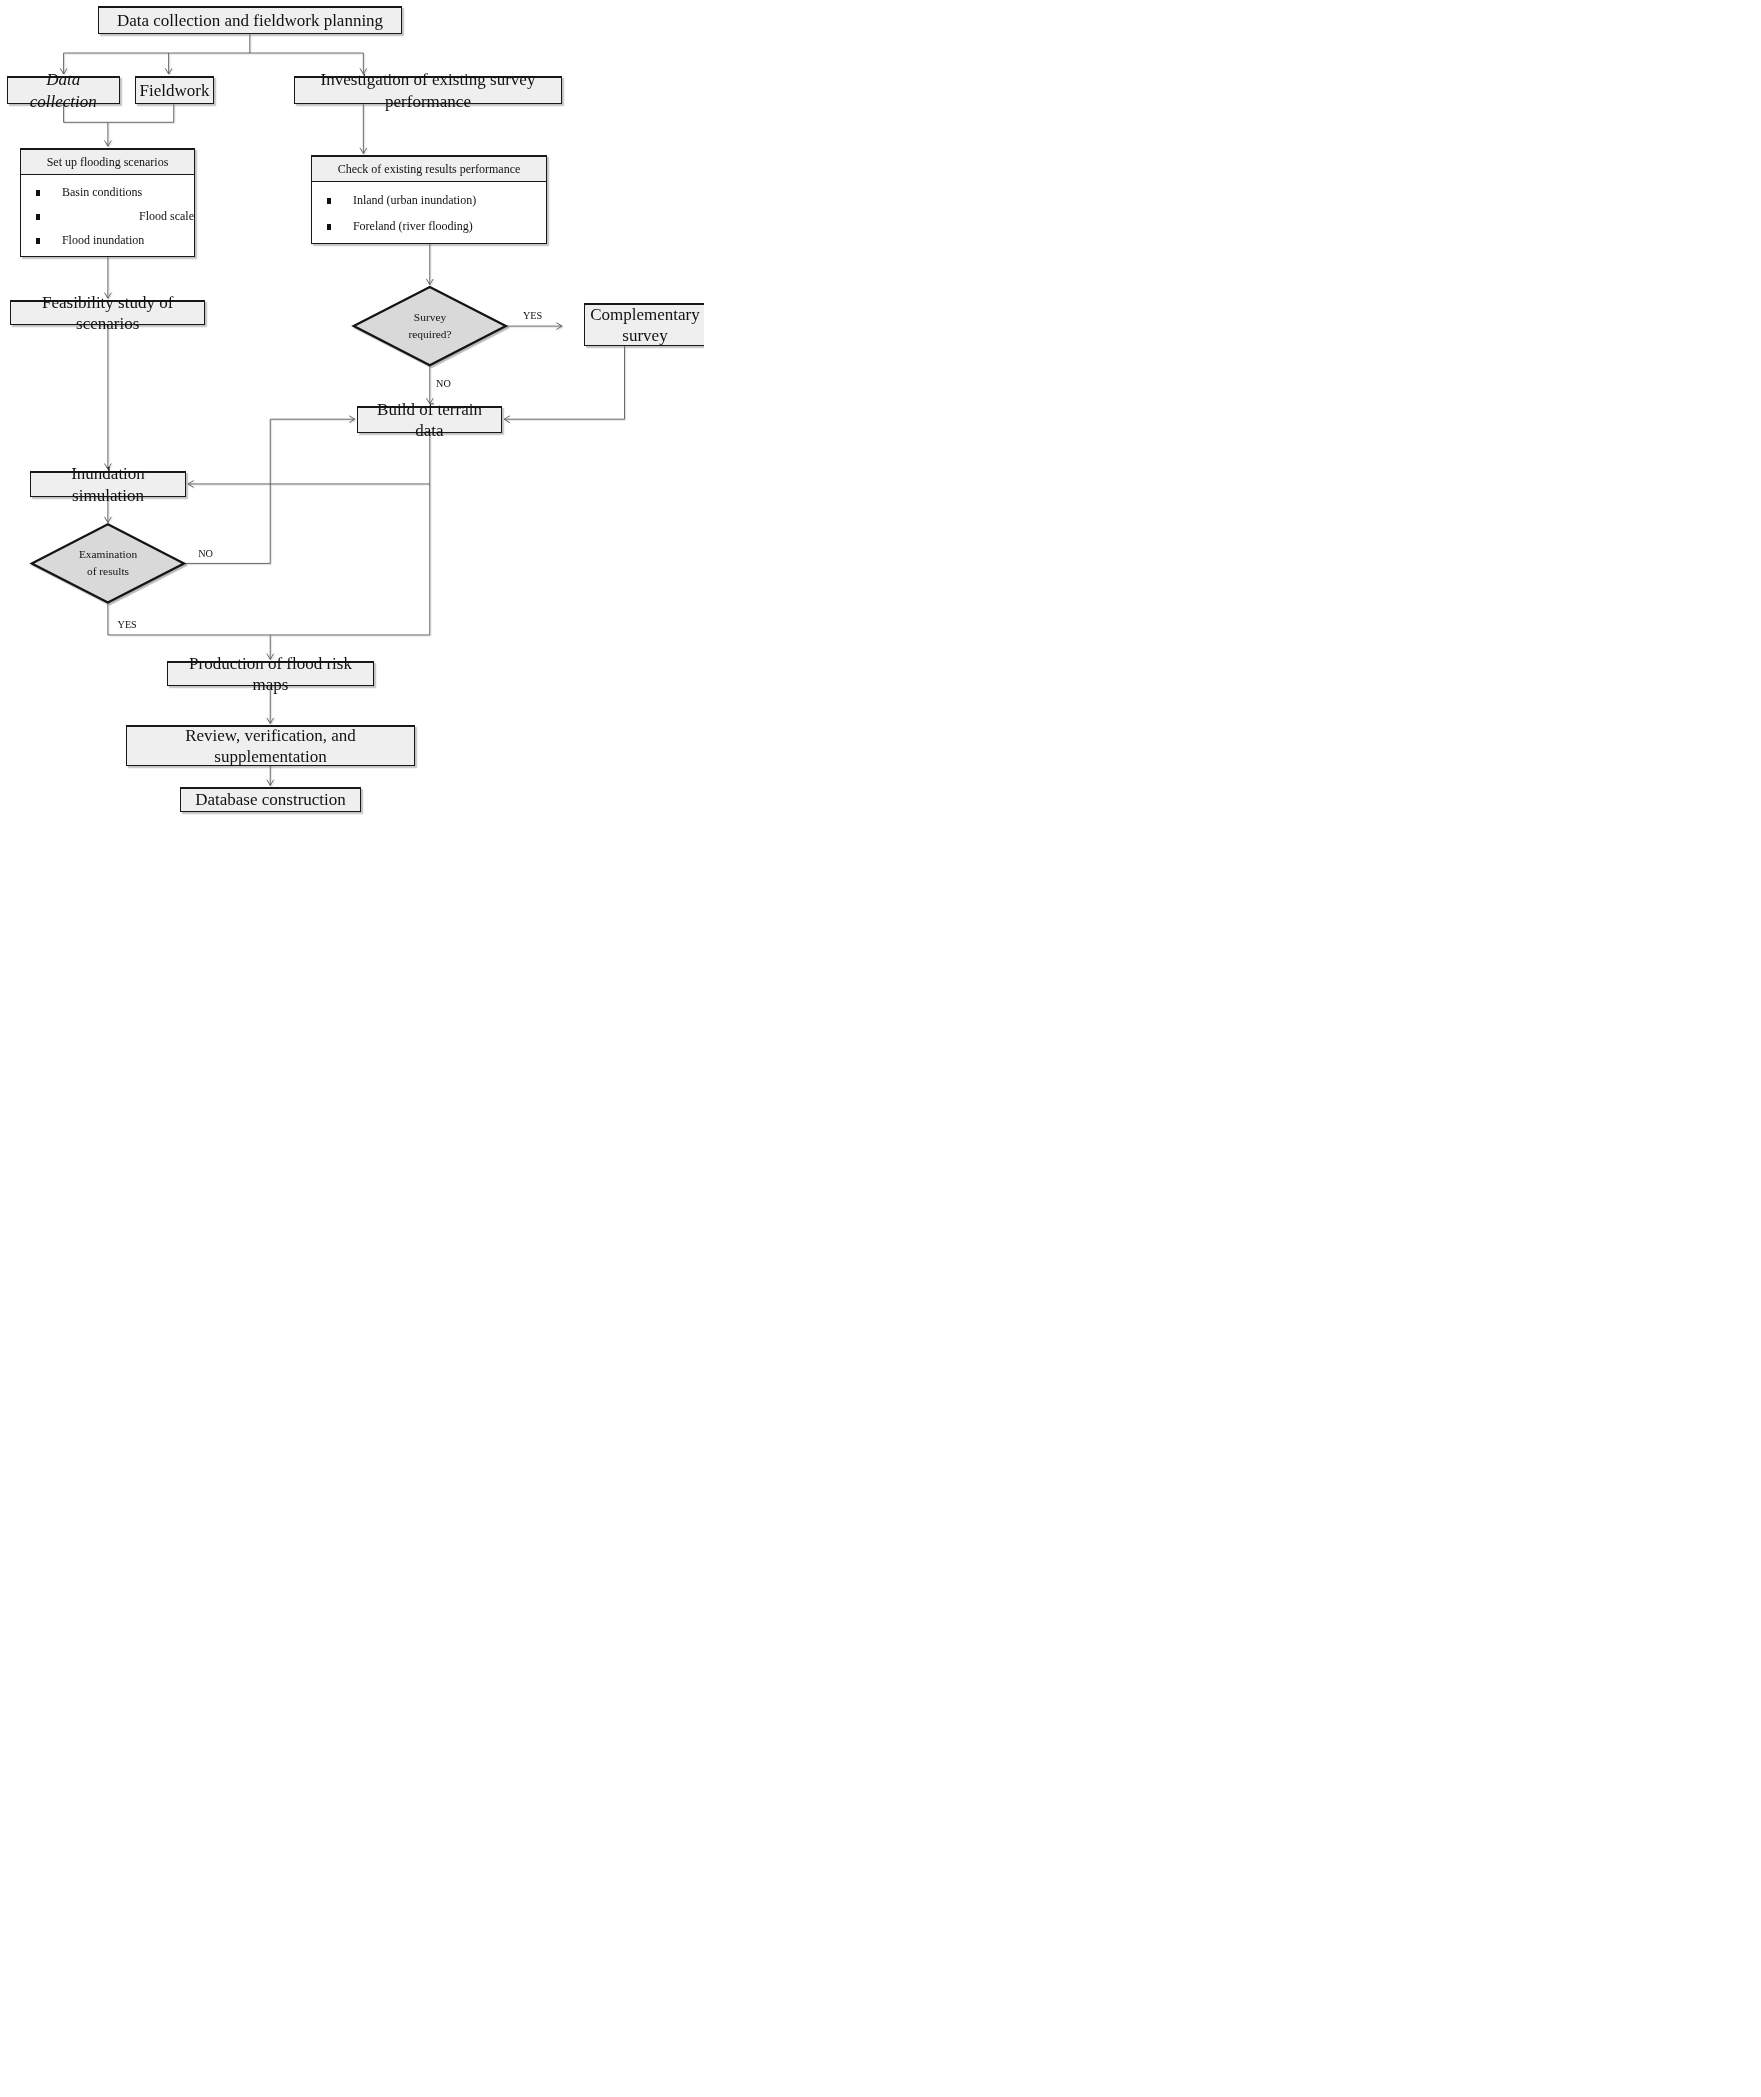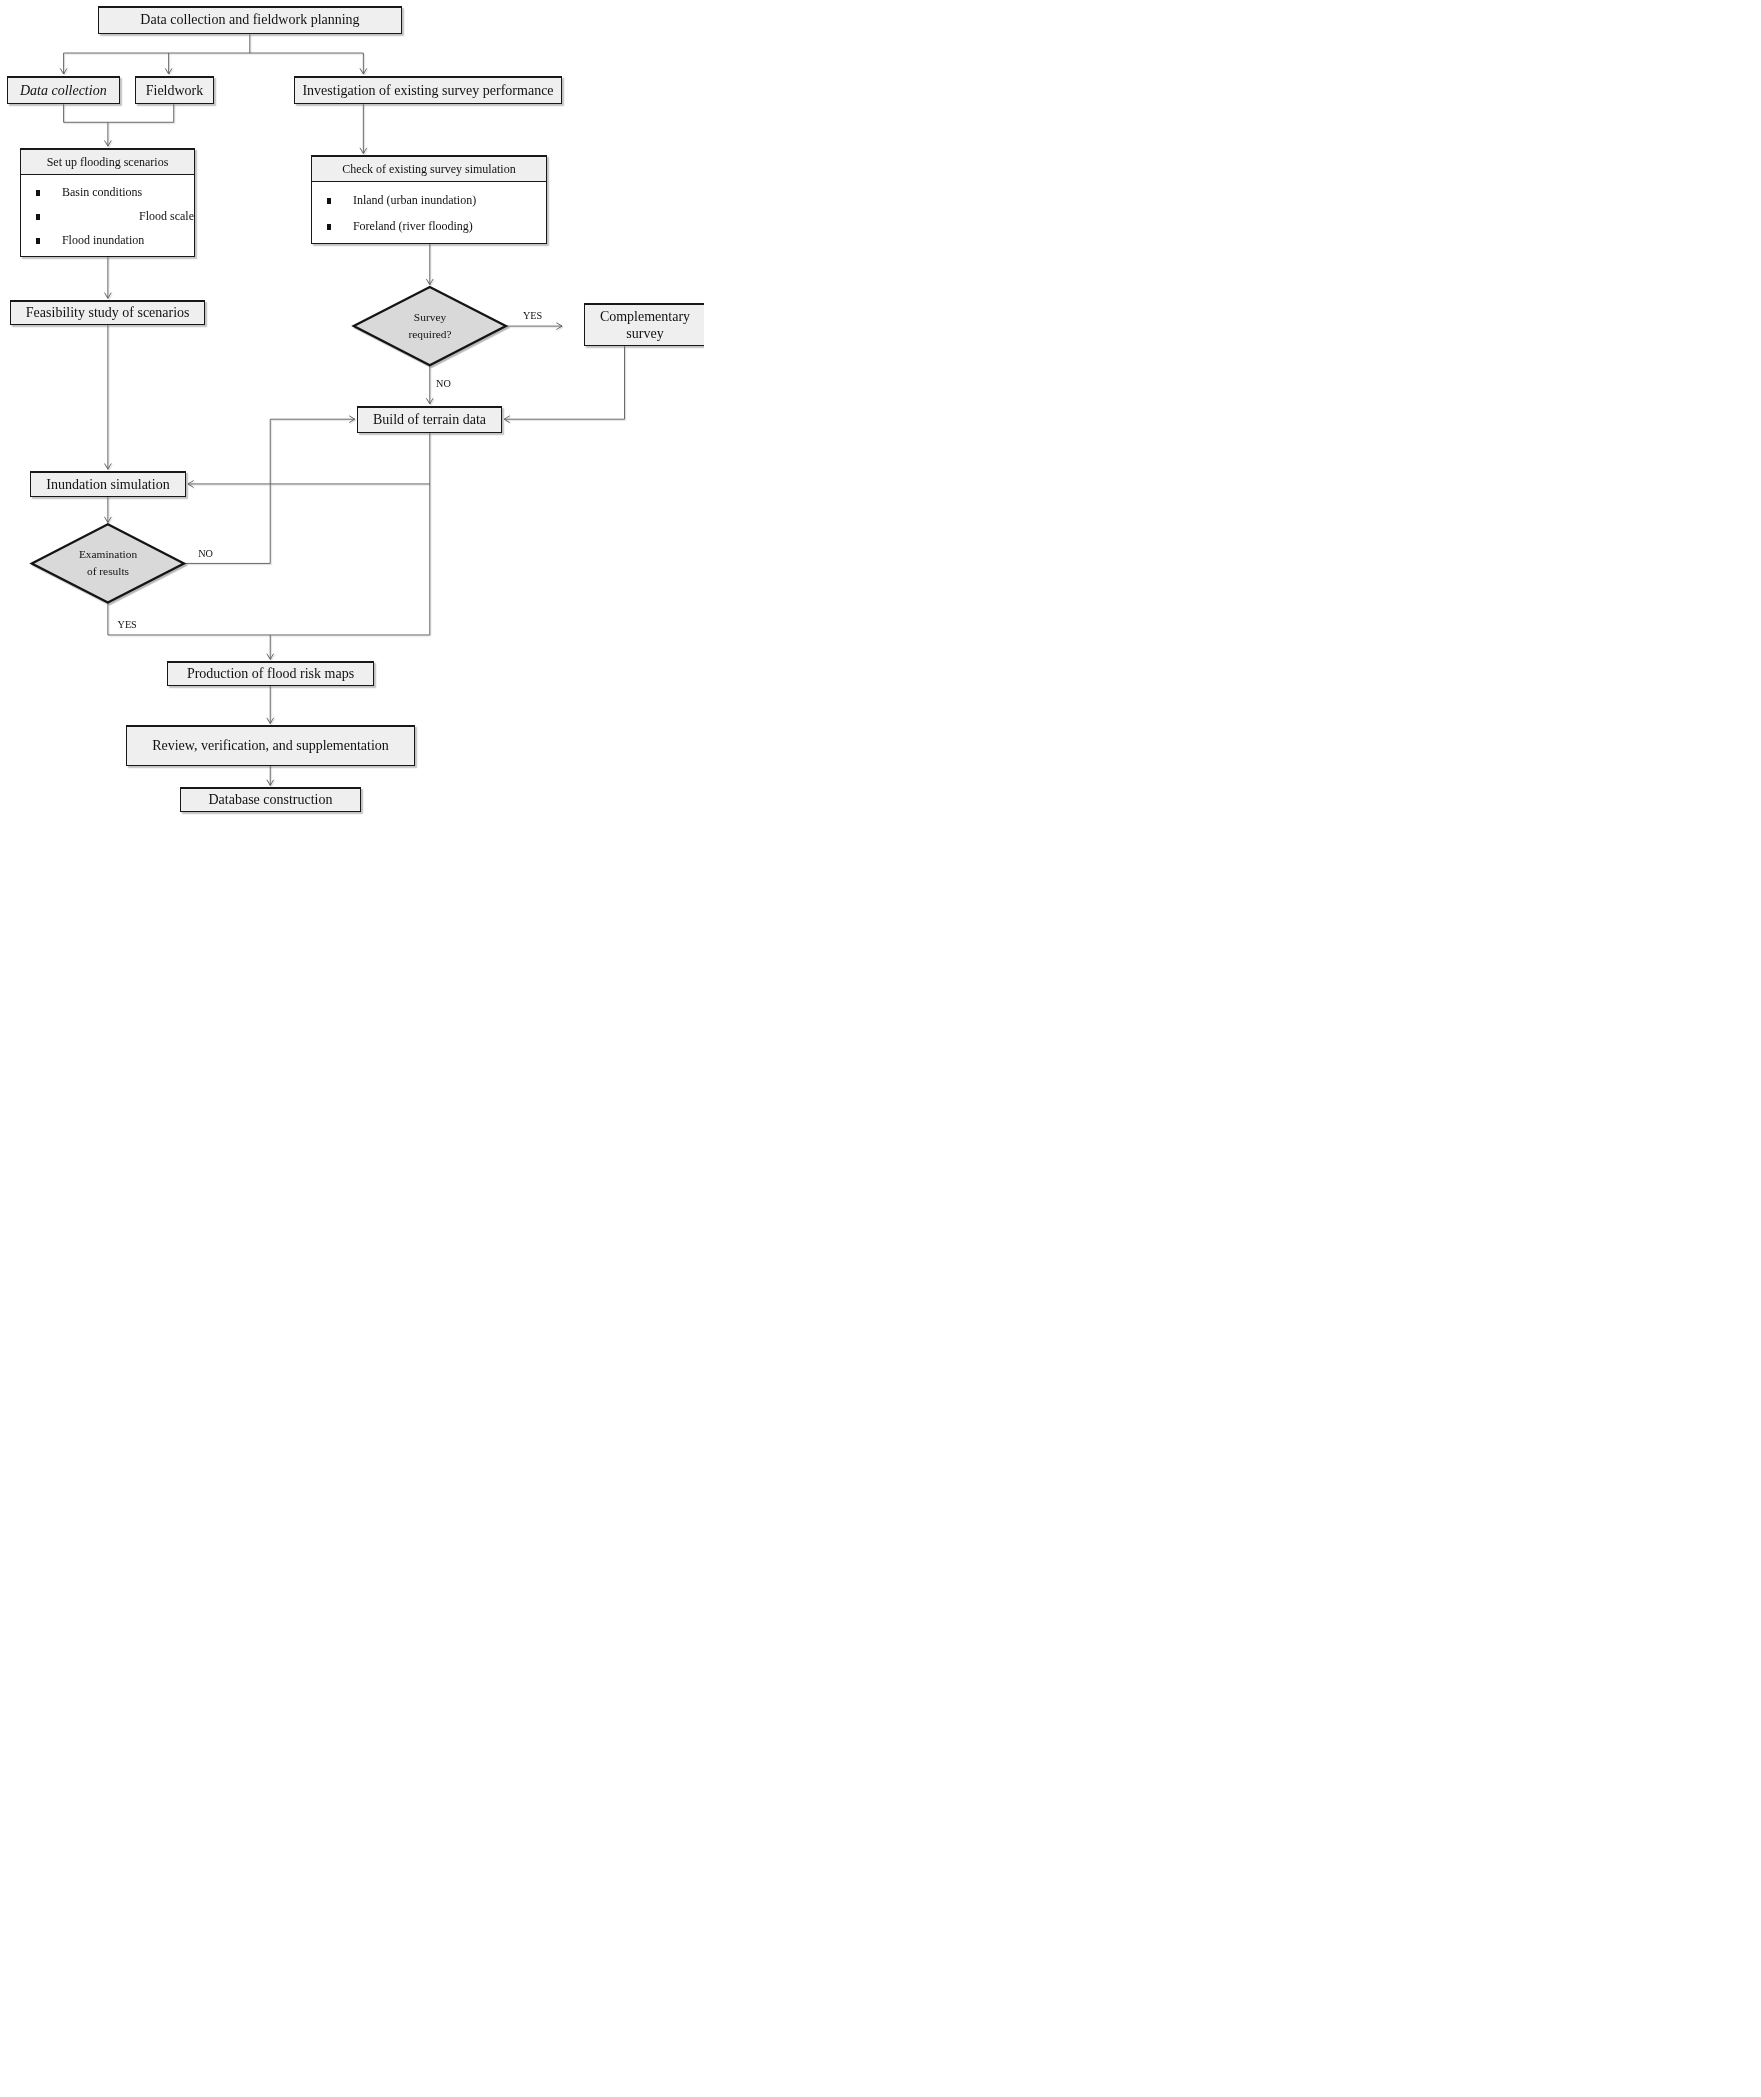--- a/index.html
+++ b/index.html
@@ -8,21 +8,21 @@
   .wires { position: absolute; left: 0; top: 0; width: 100%; height: 100%; }
   .wire { stroke: #595959; stroke-width: 1.6; fill: none; }
   .wire-group { filter: drop-shadow(2px 2px 0.5px rgba(0,0,0,0.15)); }
   .diamond { fill: #d9d9d9; stroke: #141414; stroke-width: 4; filter: drop-shadow(3px 3px 1px rgba(110,110,110,0.5)); }
   .edge-label { font: 18px "Liberation Serif", "DejaVu Serif", serif; fill: #111111; }
   .box {
     position: absolute; background: #efefef;
     border: 1.1px solid #181818; border-top-width: 2.3px; border-bottom-width: 1.7px;
     box-shadow: 1.7px 1.7px 1.1px rgba(120,120,120,0.45);
     display: flex; align-items: center; justify-content: center;
-    text-align: center; font-size: 14px; line-height: 1.25; padding: 0 3.4px;
+    text-align: center; font-size: 17px; line-height: 1.25; padding: 0 3.4px;
   }
   .listbox {
     position: absolute; background: #0369a1;
     border: 1.1px solid #181818; border-top-width: 2.3px; border-bottom-width: 1.7px;
     box-shadow: 1.7px 1.7px 1.1px rgba(120,120,120,0.45);
   }
   .listbox-header {
     background: #efefef; border-bottom: 1.7px solid #181818;
     display: flex; align-items: center; justify-content: center;
     font-size: 12px; text-align: center;
@@ -116,21 +116,21 @@
         <span class="item-text">Flood scale</span>
       </div>
       <div class="list-row" style="height:24px;">
         <span class="bullet-square"></span>
         <span class="item-text">Flood inundation</span>
       </div>
     </div>
   </div>
 
   <div class="listbox" style="left:311px; top:155px; width:236px;">
-    <div class="listbox-header" style="height:25px;">Check of existing survey simulation</div>
+    <div class="listbox-header" style="height:25px;">Check of existing results performance</div>
     <div class="listbox-body">
       <div class="list-row" style="height:26px;">
         <span class="bullet-square"></span>
         <span class="item-text">Inland (urban inundation)</span>
       </div>
       <div class="list-row" style="height:26px;">
         <span class="bullet-square"></span>
         <span class="item-text">Foreland (river flooding)</span>
       </div>
     </div>

